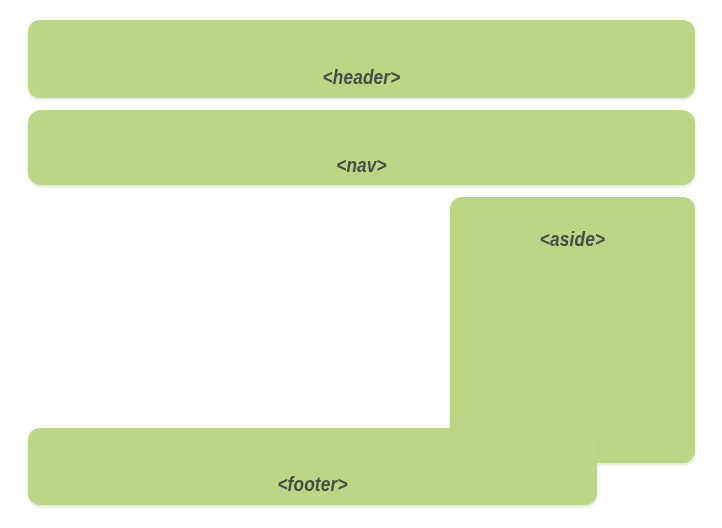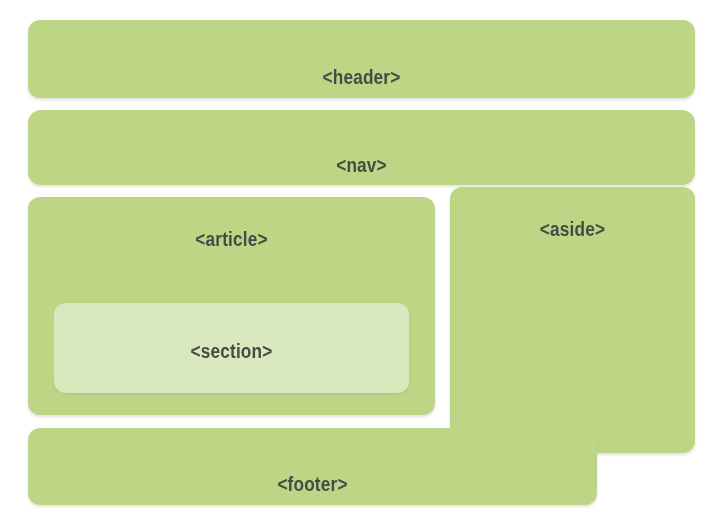--- a/index.html
+++ b/index.html
@@ -21,20 +21,21 @@
     height: 528px;
     background: #ffffff;
   }
 
   .box {
     position: absolute;
     box-sizing: border-box;
     border-radius: 12px;
     background: #bdd685;
     box-shadow: 0 2px 3px rgba(150, 160, 130, 0.28);
+    font-style: italic;
   }
 
   .box-label {
     position: absolute;
     left: 0;
     right: 0;
     text-align: center;
     color: #464b46;
     font-family: "Liberation Sans", "DejaVu Sans", sans-serif;
     font-size: 20px;
@@ -77,21 +78,21 @@
     width: 355px;
     height: 90px;
     background: #d9e9bd;
     border-radius: 12px;
     box-shadow: 0 2px 3px rgba(150, 160, 130, 0.22);
   }
   #box-section .box-label { top: 38px; }
 
   #box-aside {
     left: 450px;
-    top: 187px;
+    top: 197px;
     width: 245px;
     height: 266px;
   }
   #box-aside .box-label { top: 32px; }
 
   #box-footer {
     left: 28px;
     top: 428px;
     width: 569px;
     height: 77px;
@@ -104,27 +105,20 @@
 <div id="diagram">
 
   <div class="box" id="box-header">
     <div class="box-label">&lt;header&gt;</div>
   </div>
 
   <div class="box" id="box-nav">
     <div class="box-label">&lt;nav&gt;</div>
   </div>
 
-  <div class="box" id="box-article">
-    <div class="box-label">&lt;article&gt;</div>
-
-    <div class="box" id="box-section">
-      <div class="box-label">&lt;section&gt;</div>
-    </div>
-  </div>
 
   <div class="box" id="box-aside">
     <div class="box-label">&lt;aside&gt;</div>
   </div>
 
   <div class="box" id="box-footer">
     <div class="box-label">&lt;footer&gt;</div>
   </div>
 
 </div>

